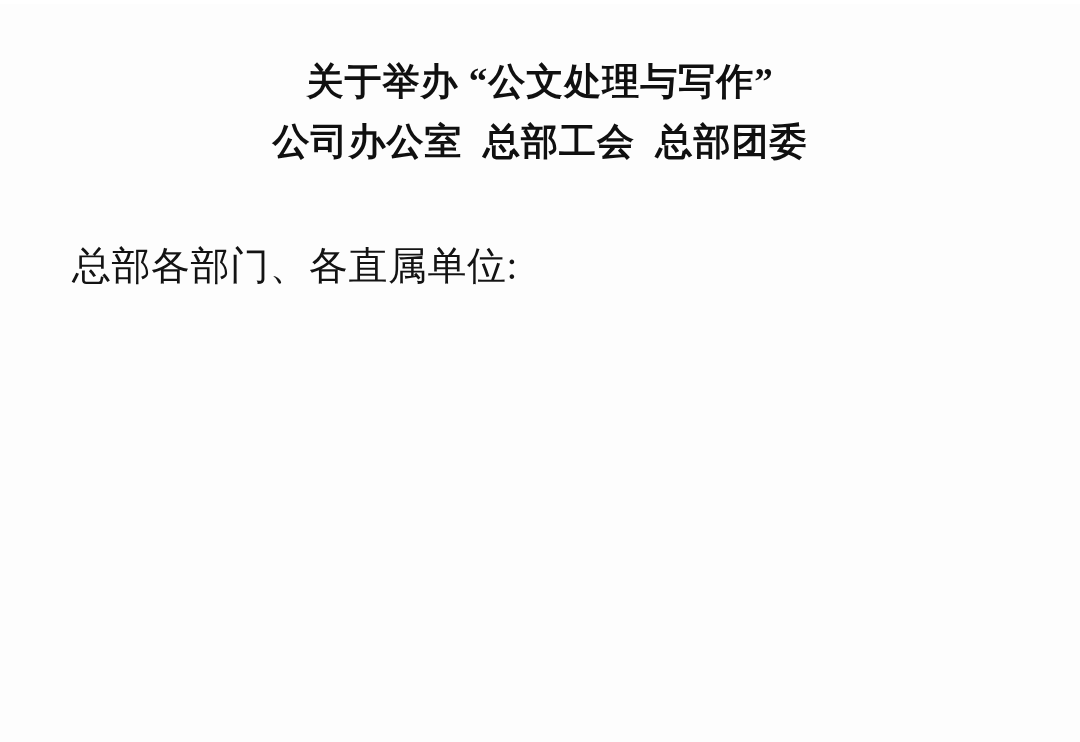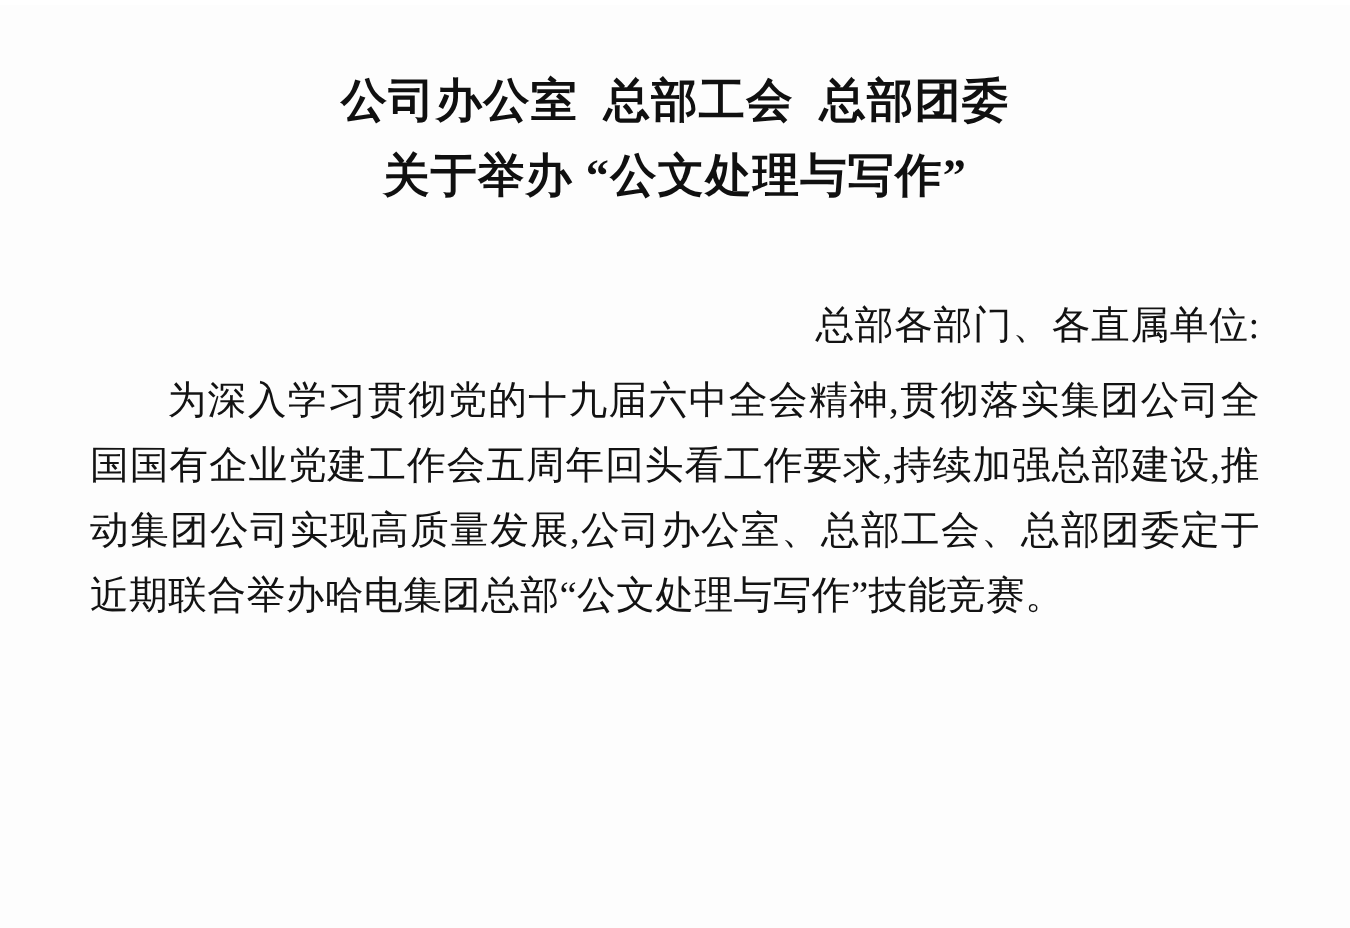--- a/index.html
+++ b/index.html
@@ -34,26 +34,25 @@
   }
   .doc-title .title-line {
     display: block;
     white-space: pre;
   }
   .body-block {
     margin-top: 64px;
     padding: 0 72px 0 72px;
   }
   .salutation {
-    font-size: 31px;
+    font-size: 39px;
     line-height: 1.55;
     letter-spacing: 0.5px;
     margin: 0 0 10px 0;
     color: #131313;
-    text-align: right;
   }
   .para {
     font-size: 31px;
     line-height: 1.68;
     letter-spacing: 0.3px;
     margin: 0;
     text-align: justify;
     text-justify: inter-ideograph;
     text-indent: 2em;
     color: #131313;
@@ -66,21 +65,20 @@
     background: #ffffff;
   }
 </style>
 </head>
 <body>
 
 <div class="page">
   <div class="page-edge-top"></div>
 
   <h1 class="doc-title">
+    <span class="title-line">关于举办 “公文处理与写作”</span>
     <span class="title-line">公司办公室  总部工会  总部团委</span>
-    <span class="title-line">关于举办 “公文处理与写作”</span>
   </h1>
 
   <div class="body-block">
     <p class="salutation">总部各部门、各直属单位:</p>
-    <p class="para">为深入学习贯彻党的十九届六中全会精神,贯彻落实集团公司全国国有企业党建工作会五周年回头看工作要求,持续加强总部建设,推动集团公司实现高质量发展,公司办公室、总部工会、总部团委定于近期联合举办哈电集团总部“公文处理与写作”技能竞赛。</p>
   </div>
 </div>
 
 </body></html>

